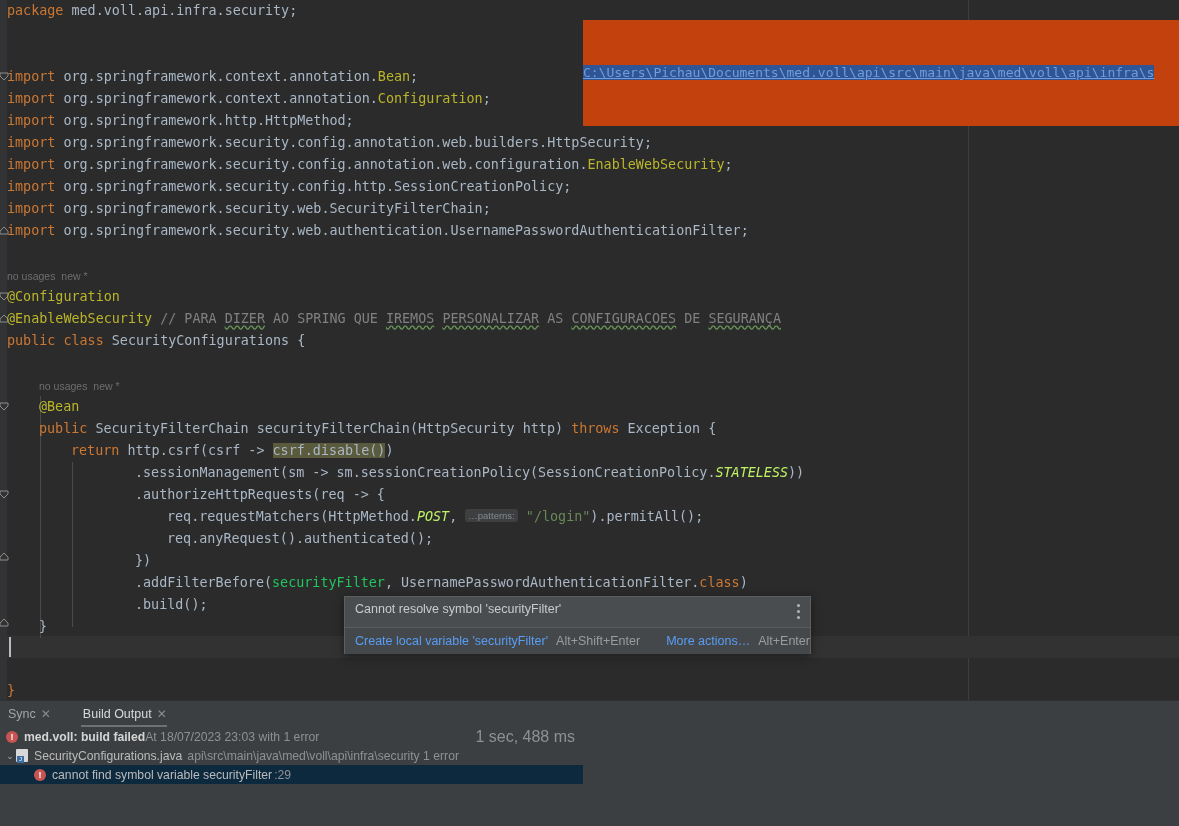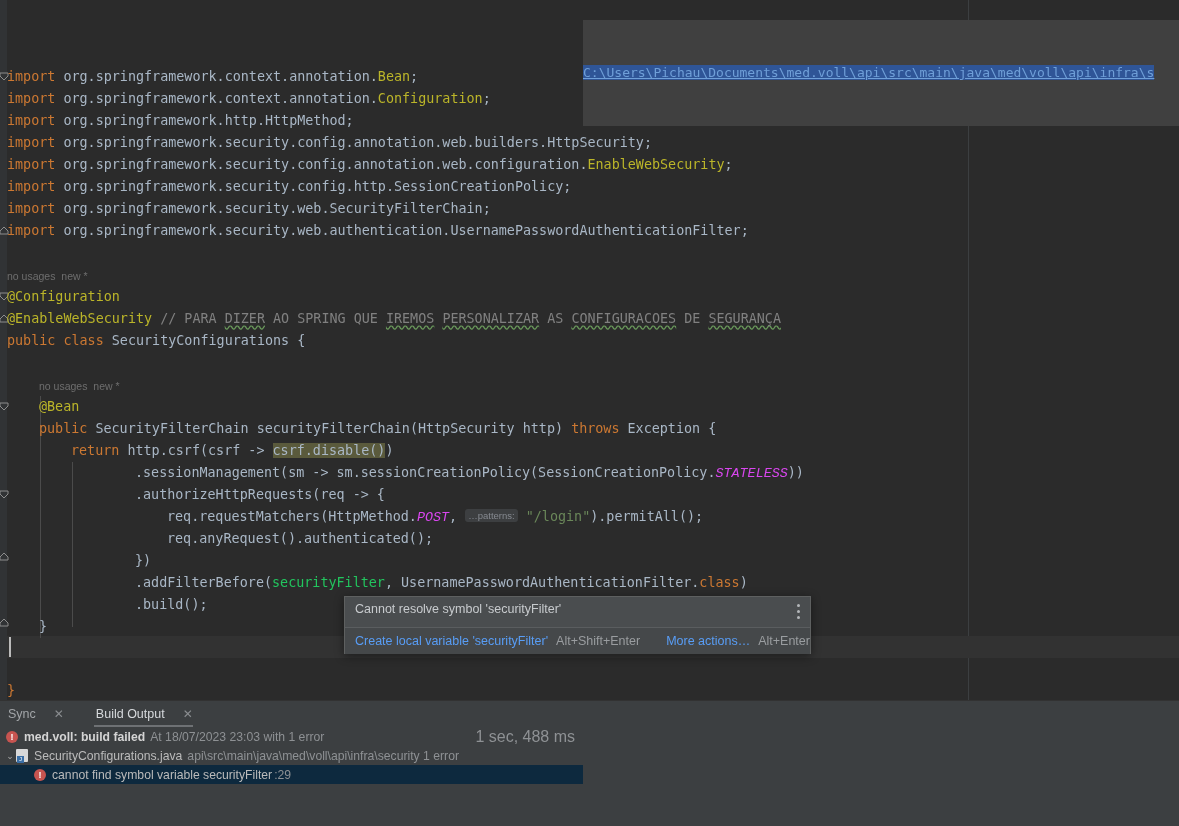--- a/index.html
+++ b/index.html
@@ -66,21 +66,21 @@
     height: 22px;
     white-space: pre;
   }
   
   .kw   { color: #cc7832; }
   .str  { color: #6a8759; }
   .ann  { color: #bbb529; }
   .cls  { color: #a9b7c6; }
   .typ  { color: #a9b7c6; }
   .ident{ color: #a9b7c6; }
-  .stat { color: #d946ef; font-style: italic; font-family: Liberation Mono, monospace; }
+  .stat { color: #bef264; font-style: italic; }
   .err  { color: #22c55e; }
   .cmt  { color: #808080; }
   .brace{ color: #a9b7c6; }
   .hl-search { background: #5a5a3c; color:#a9b7c6; }
 
   
   .squig {
     text-decoration: underline wavy #6a9b5b;
     text-decoration-skip-ink: none;
     text-underline-offset: 2px;
@@ -197,21 +197,21 @@
     font-family: "Liberation Sans", sans-serif;
     font-size: 12.5px;
   }
   .tab {
     position: relative;
     height: 26px;
     display: flex;
     align-items: center;
     padding: 0 6px 0 8px;
     color: #a2a5a8;
-    gap: 18px;
+    gap: 5px;
   }
   .tab.active { color: #d7dadd; }
   .tab .tab-underline {
     position: absolute;
     left: 6px; right: 6px; bottom: 0;
     height: 2px;
     background: #6e7174;
   }
   .tab-x {
     font-size: 12px;
@@ -283,21 +283,21 @@
     right: 8px;
     color: #8e9194;
     font-size: 16px;
   }
 
   
   #console {
     position: absolute;
     left: 583px; top: 20px;
     width: 596px; height: 106px;
-    background: #404040;
+    background: #c2410c;
     font-family: "DejaVu Sans Mono", monospace;
     font-size: 13px;
     line-height: 21px;
     overflow: hidden;
     white-space: pre;
   }
   .cline {
     position: relative;
     height: 21px;
     white-space: pre;
@@ -361,20 +361,21 @@
     </div>
     <div class="fold" style="left:-1px; top:617px;">
       <svg width="11" height="11" viewBox="0 0 11 11">
           <path d="M1 9 h8 v-3 l-4 -4 l-4 4 z" fill="none" stroke="#8d8d8d" stroke-width="1"></path>
         </svg>
     </div>
 
     <div id="code">
 
       
+      <div class="ln" style="top:0px;"><span class="kw">package</span><span> med.voll.api.infra.security;</span></div>
 
       
       <div class="ln" style="top:66px;"><span class="kw">import</span><span> org.springframework.context.annotation.</span><span class="ann">Bean</span><span>;</span></div>
 
       <div class="ln" style="top:88px;"><span class="kw">import</span><span> org.springframework.context.annotation.</span><span class="ann">Configuration</span><span>;</span></div>
 
       <div class="ln" style="top:110px;"><span class="kw">import</span><span> org.springframework.http.HttpMethod</span><span>;</span></div>
 
       <div class="ln" style="top:132px;"><span class="kw">import</span><span> org.springframework.security.config.annotation.web.builders.HttpSecurity</span><span>;</span></div>
 
@@ -469,21 +470,21 @@
         <span class="tab-x">✕</span>
         <span class="tab-underline"></span>
       </div>
     </div>
 
     <div id="build-tree">
 
       <div class="brow" style="padding-left:6px;">
         <span class="err-badge">!</span>
         <span class="b-strong" style="margin-left:6px;">med.voll: build failed</span>
-        <span class="b-dim" style="margin-left:5px;">At 18/07/2023 23:03 with 1 error</span>
+        <span class="b-dim" style="">At 18/07/2023 23:03 with 1 error</span>
         <span class="b-time">1 sec, 488 ms</span>
       </div>
 
       <div class="brow" style="padding-left:4px;">
         <span class="chevron">⌄</span>
         <span class="file-ico"></span>
         <span style="margin-left:6px;">SecurityConfigurations.java</span>
         <span class="b-dim" style="margin-left:5px;">api\src\main\java\med\voll\api\infra\security 1 error</span>
       </div>
 

